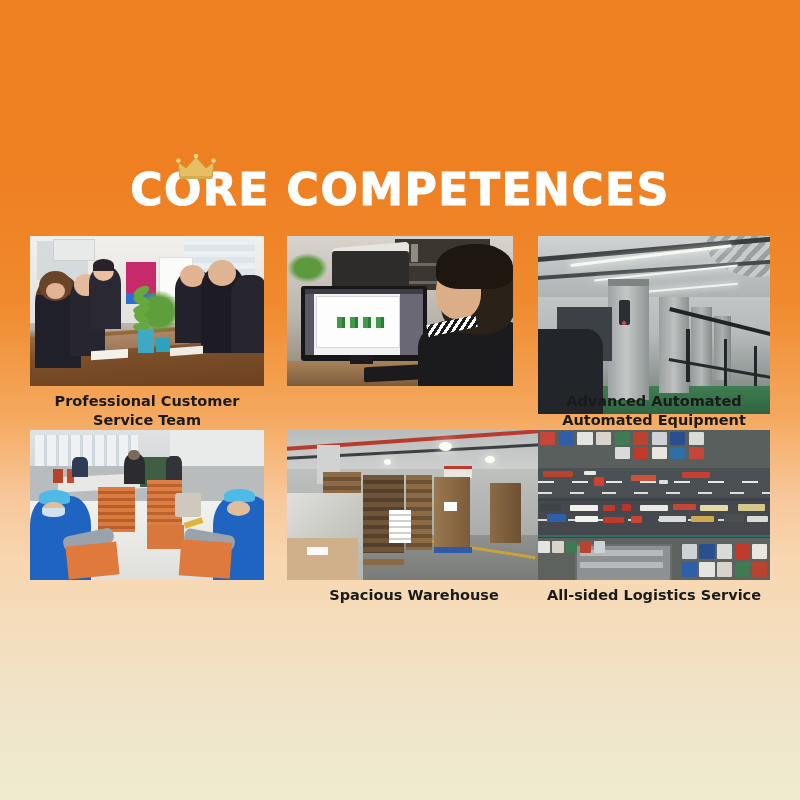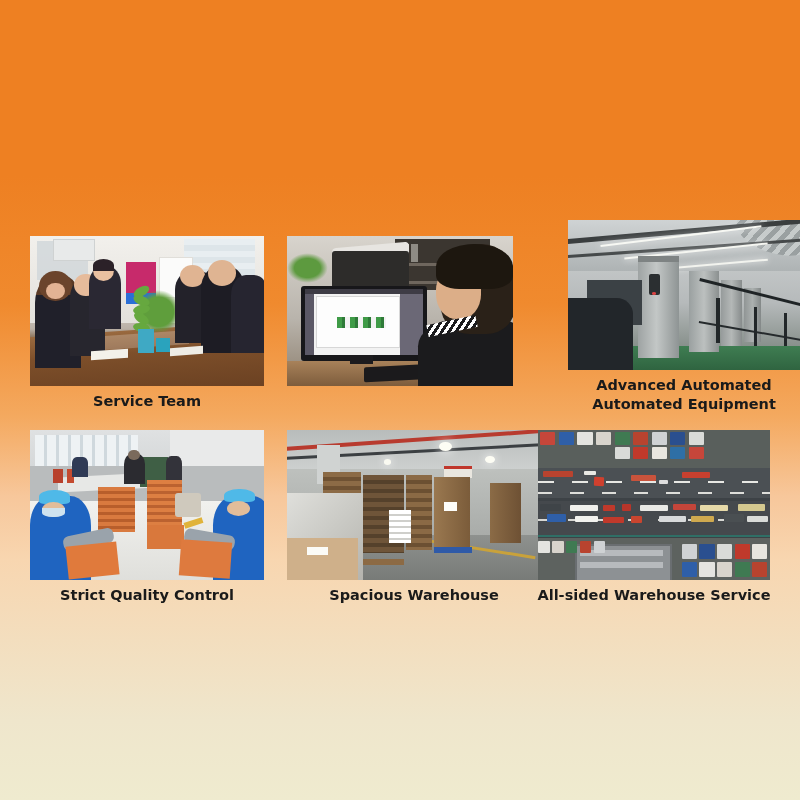--- a/index.html
+++ b/index.html
@@ -217,34 +217,44 @@
   .ct{position:absolute;border-radius:1px;}
   .p6-bld{left:16%;top:76%;width:40%;height:24%;background:#8d9194;border:2px solid #6a6e71;}
   .p6-bldr{left:18%;top:80%;width:36%;height:4%;background:#b7babd;}
   .p6-bldr2{left:18%;top:88%;width:36%;height:4%;background:#b7babd;}
 
   
   #cell-1{left:30px;top:236px;width:234px;height:150px;}
   #cap-1{top:156px;}
   #cell-2{left:287px;top:236px;width:226px;height:150px;}
   #cap-2{top:156px;}
-  #cell-3{left:538px;top:220px;width:232px;height:150px;margin-left:30px;}
+  #cell-3{left:538px;top:236px;width:232px;height:178px;}
   #cap-3{top:156px;}
   #cell-4{left:30px;top:430px;width:234px;height:150px;}
   #cap-4{top:156px;}
   #cell-5{left:287px;top:430px;width:226px;height:150px;padding-left:28px;}
   #cap-5{top:156px;}
   #cell-6{left:538px;top:430px;width:232px;height:150px;}
   #cap-6{top:156px;}
 </style>
 </head>
 <body>
 
 <div id="stage">
 
+  <div id="title-block">
+    <svg id="crown" viewBox="0 0 40 28">
+      <path d="M4 24 L2 8 L10 14 L20 3 L30 14 L38 8 L36 24 Z" fill="#E8BE63" stroke="#C79A3E" stroke-width="1"></path>
+      <circle cx="2.5" cy="6.5" r="2.2" fill="#F2D489"></circle>
+      <circle cx="20" cy="2" r="2.2" fill="#F2D489"></circle>
+      <circle cx="37.5" cy="6.5" r="2.2" fill="#F2D489"></circle>
+      <rect x="4" y="22" width="32" height="3" fill="#D9A94D"></rect>
+    </svg>
+    <h1 id="page-title">CORE COMPETENCES</h1>
+  </div>
 
   <div class="cell" id="cell-1">
     <div class="photo">
       <div class="p1-bg"></div>
         <div class="p1-wall"></div>
       <div class="p1-winL"></div>
         <div class="p1-ac"></div>
         <div class="p1-winR"></div>
       <div class="p1-pink"></div>
         <div class="p1-pinkb"></div>
@@ -270,20 +280,21 @@
         <div class="p1-pCh2"></div>
       <div class="p1-pD"></div>
         <div class="p1-pDh"></div>
       <div class="p1-pE"></div>
         <div class="p1-pEh"></div>
       <div class="p1-pF"></div>
       <div class="p1-paper"></div>
         <div class="p1-paper2"></div>
     </div>
     <div class="caption" id="cap-1">
+      <div>Professional Customer</div>
       <div>Service Team</div>
     </div>
   </div>
 
   <div class="cell" id="cell-2">
     <div class="photo">
       <div class="p2-bg"></div>
       <div class="p2-shelf"></div>
         <div class="p2-shelfline"></div>
         <div class="p2-shelfline2"></div>
@@ -366,23 +377,20 @@
         <div class="p4-Lcap"></div>
         <div class="p4-Lface"></div>
       <div class="p4-Lmask"></div>
         <div class="p4-Larm"></div>
       <div class="p4-R"></div>
         <div class="p4-Rcap"></div>
         <div class="p4-Rface"></div>
       <div class="p4-Rarm"></div>
       <div class="p4-box1"></div>
         <div class="p4-box2"></div>
-    </div>
-    <div class="caption" id="cap-4">
-      <div>Strict Quality Control</div>
     </div>
   </div>
 
   <div class="cell" id="cell-5">
     <div class="photo">
       <div class="p5-bg"></div>
         <div class="p5-ceil"></div>
       <div class="p5-pipe1"></div>
         <div class="p5-pipe2"></div>
       <div class="p5-l1"></div>
@@ -470,17 +478,17 @@
         <div class="ct" style="left: 77.2%; top: 76%; width: 6.5%; height: 10%; background: rgb(217, 219, 216); transform: rotate(0deg);"></div>
         <div class="ct" style="left: 84.8%; top: 76%; width: 6.5%; height: 10%; background: rgb(192, 57, 43); transform: rotate(0deg);"></div>
         <div class="ct" style="left: 92.4%; top: 76%; width: 6.5%; height: 10%; background: rgb(232, 230, 223); transform: rotate(0deg);"></div>
         <div class="ct" style="left: 62%; top: 88%; width: 6.5%; height: 10%; background: rgb(47, 95, 168); transform: rotate(0deg);"></div>
         <div class="ct" style="left: 69.6%; top: 88%; width: 6.5%; height: 10%; background: rgb(228, 228, 224); transform: rotate(0deg);"></div>
         <div class="ct" style="left: 77.2%; top: 88%; width: 6.5%; height: 10%; background: rgb(216, 212, 204); transform: rotate(0deg);"></div>
         <div class="ct" style="left: 84.8%; top: 88%; width: 6.5%; height: 10%; background: rgb(63, 122, 82); transform: rotate(0deg);"></div>
         <div class="ct" style="left: 92.4%; top: 88%; width: 6.5%; height: 10%; background: rgb(184, 67, 47); transform: rotate(0deg);"></div>
       </div>
     <div class="caption" id="cap-6">
-      <div>All-sided Warehouse Service</div>
+      <div>All-sided Logistics Service</div>
     </div>
   </div>
 
 </div>
 
 </body></html>

